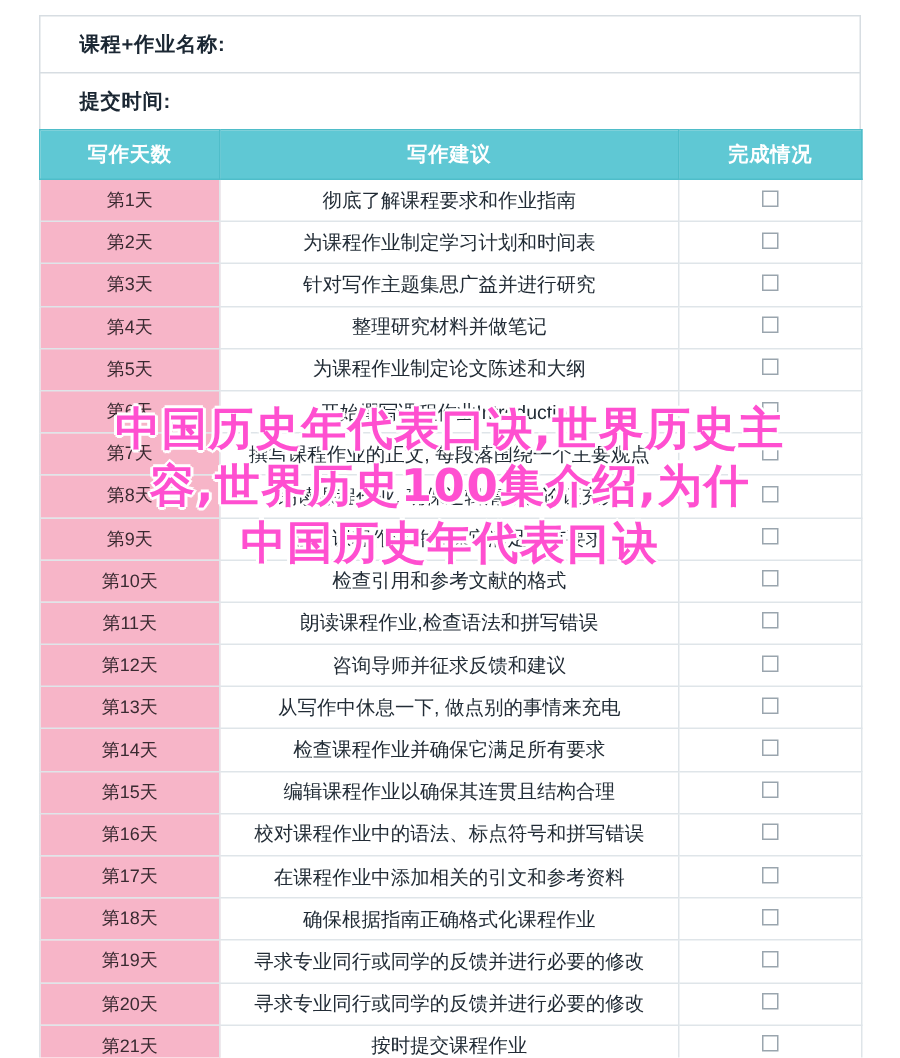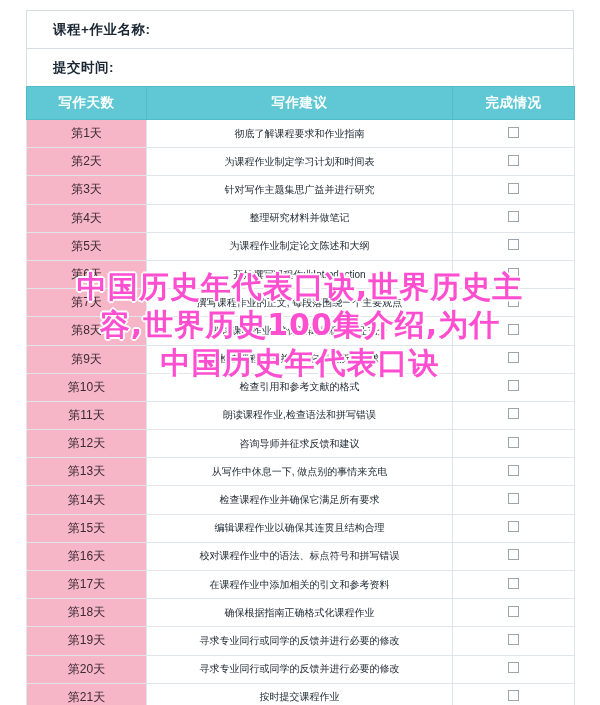--- a/index.html
+++ b/index.html
@@ -67,21 +67,21 @@
     vertical-align: middle;
   }
   table.main td.day {
     background: #f7b5c8;
     color: #3a2a31;
     font-size: 12px;
   }
   table.main td.advice {
     background: #ffffff;
     color: #222c36;
-    font-size: 10px;
+    font-size: 13px;
   }
   table.main td.status {
     background: #ffffff;
   }
   .checkbox {
     display: inline-block;
     width: 9px;
     height: 9px;
     border: 1px solid #9aa5ae;
     background: #ffffff;

